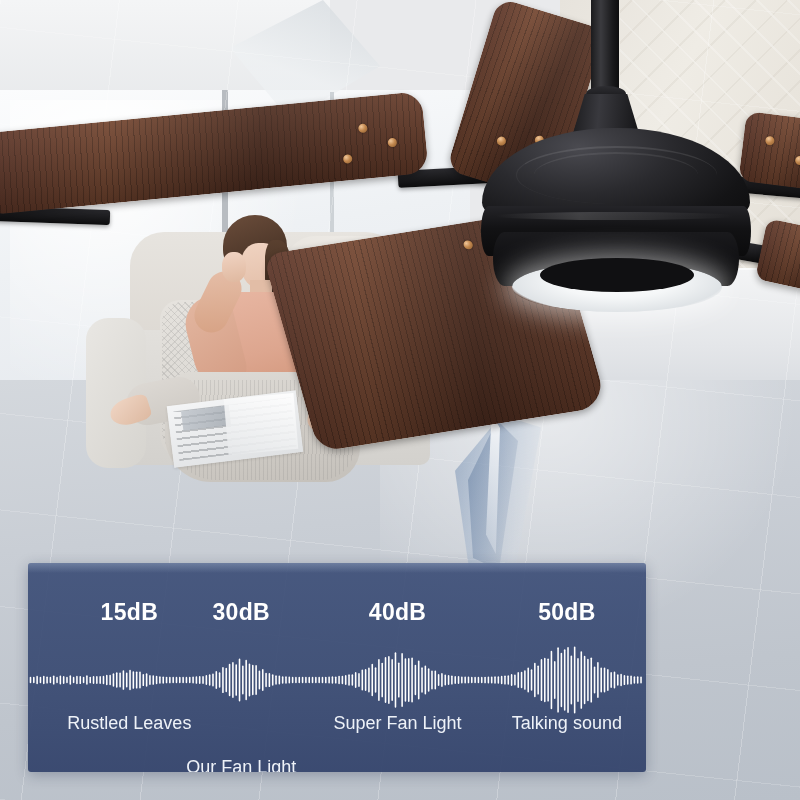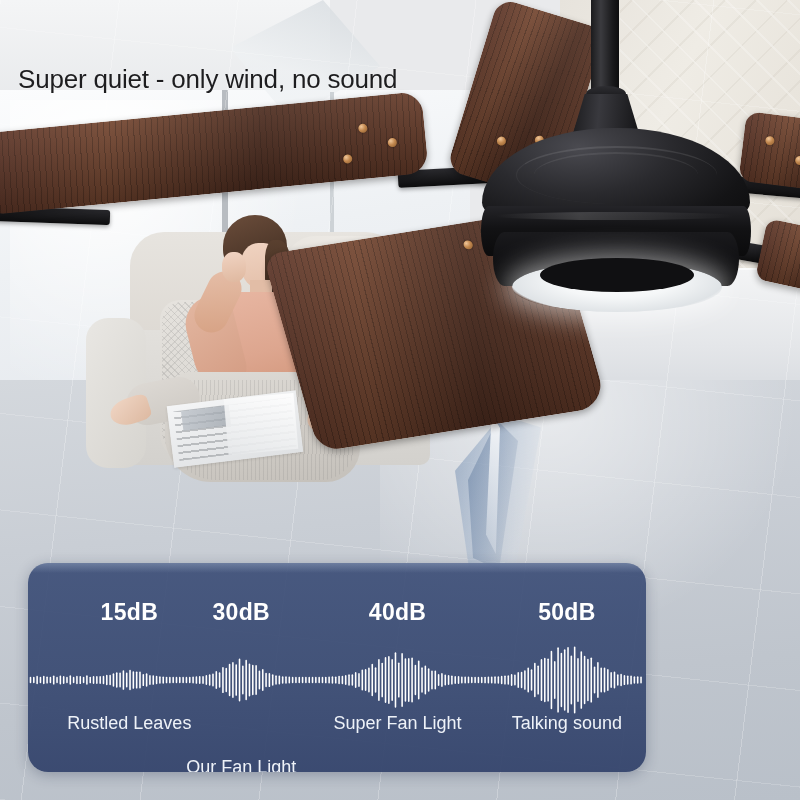--- a/index.html
+++ b/index.html
@@ -457,21 +457,21 @@
     letter-spacing: -0.2px;
     white-space: nowrap;
     text-shadow: 0 1px 2px rgba(255,255,255,.55);
   }
 
   
   .sound-panel {
     position: absolute;
     left: 28px; top: 563px;
     width: 618px; height: 209px;
-    border-radius: 20px;
+    border-radius: 3px;
     background: linear-gradient(180deg, rgba(58,76,118,.90) 0%, rgba(57,74,114,.93) 55%, rgba(52,68,108,.95) 100%);
     box-shadow: 0 3px 14px rgba(20,32,60,.28);
     overflow: hidden;
     text-decoration: underline;
   }
   .panel-topstrip {
     position: absolute;
     left: 0; top: 0; width: 100%; height: 10px;
     background: linear-gradient(180deg, rgba(180,195,220,.35), rgba(255,255,255,0));
   }
@@ -607,21 +607,20 @@
     <div class="motor-top"></div>
     <div class="motor-ridge1"></div>
     <div class="motor-ridge2"></div>
     <div class="motor-band"></div>
     <div class="motor-band-hl"></div>
     <div class="motor-lower"></div>
     <div class="led-ring"></div>
     <div class="led-inner"></div>
   </div>
 
-  <div class="subtitle">Super quiet - only wind, no sound</div>
 
   <div class="sound-panel">
     <div class="panel-topstrip"></div>
 
     <div class="db-row" id="dbRow">
         <div class="db-label" style="left: 16.4%;">15dB</div>
         <div class="db-label" style="left: 34.5%;">30dB</div>
         <div class="db-label" style="left: 59.8%;">40dB</div>
         <div class="db-label" style="left: 87.2%;">50dB</div>
       </div>

